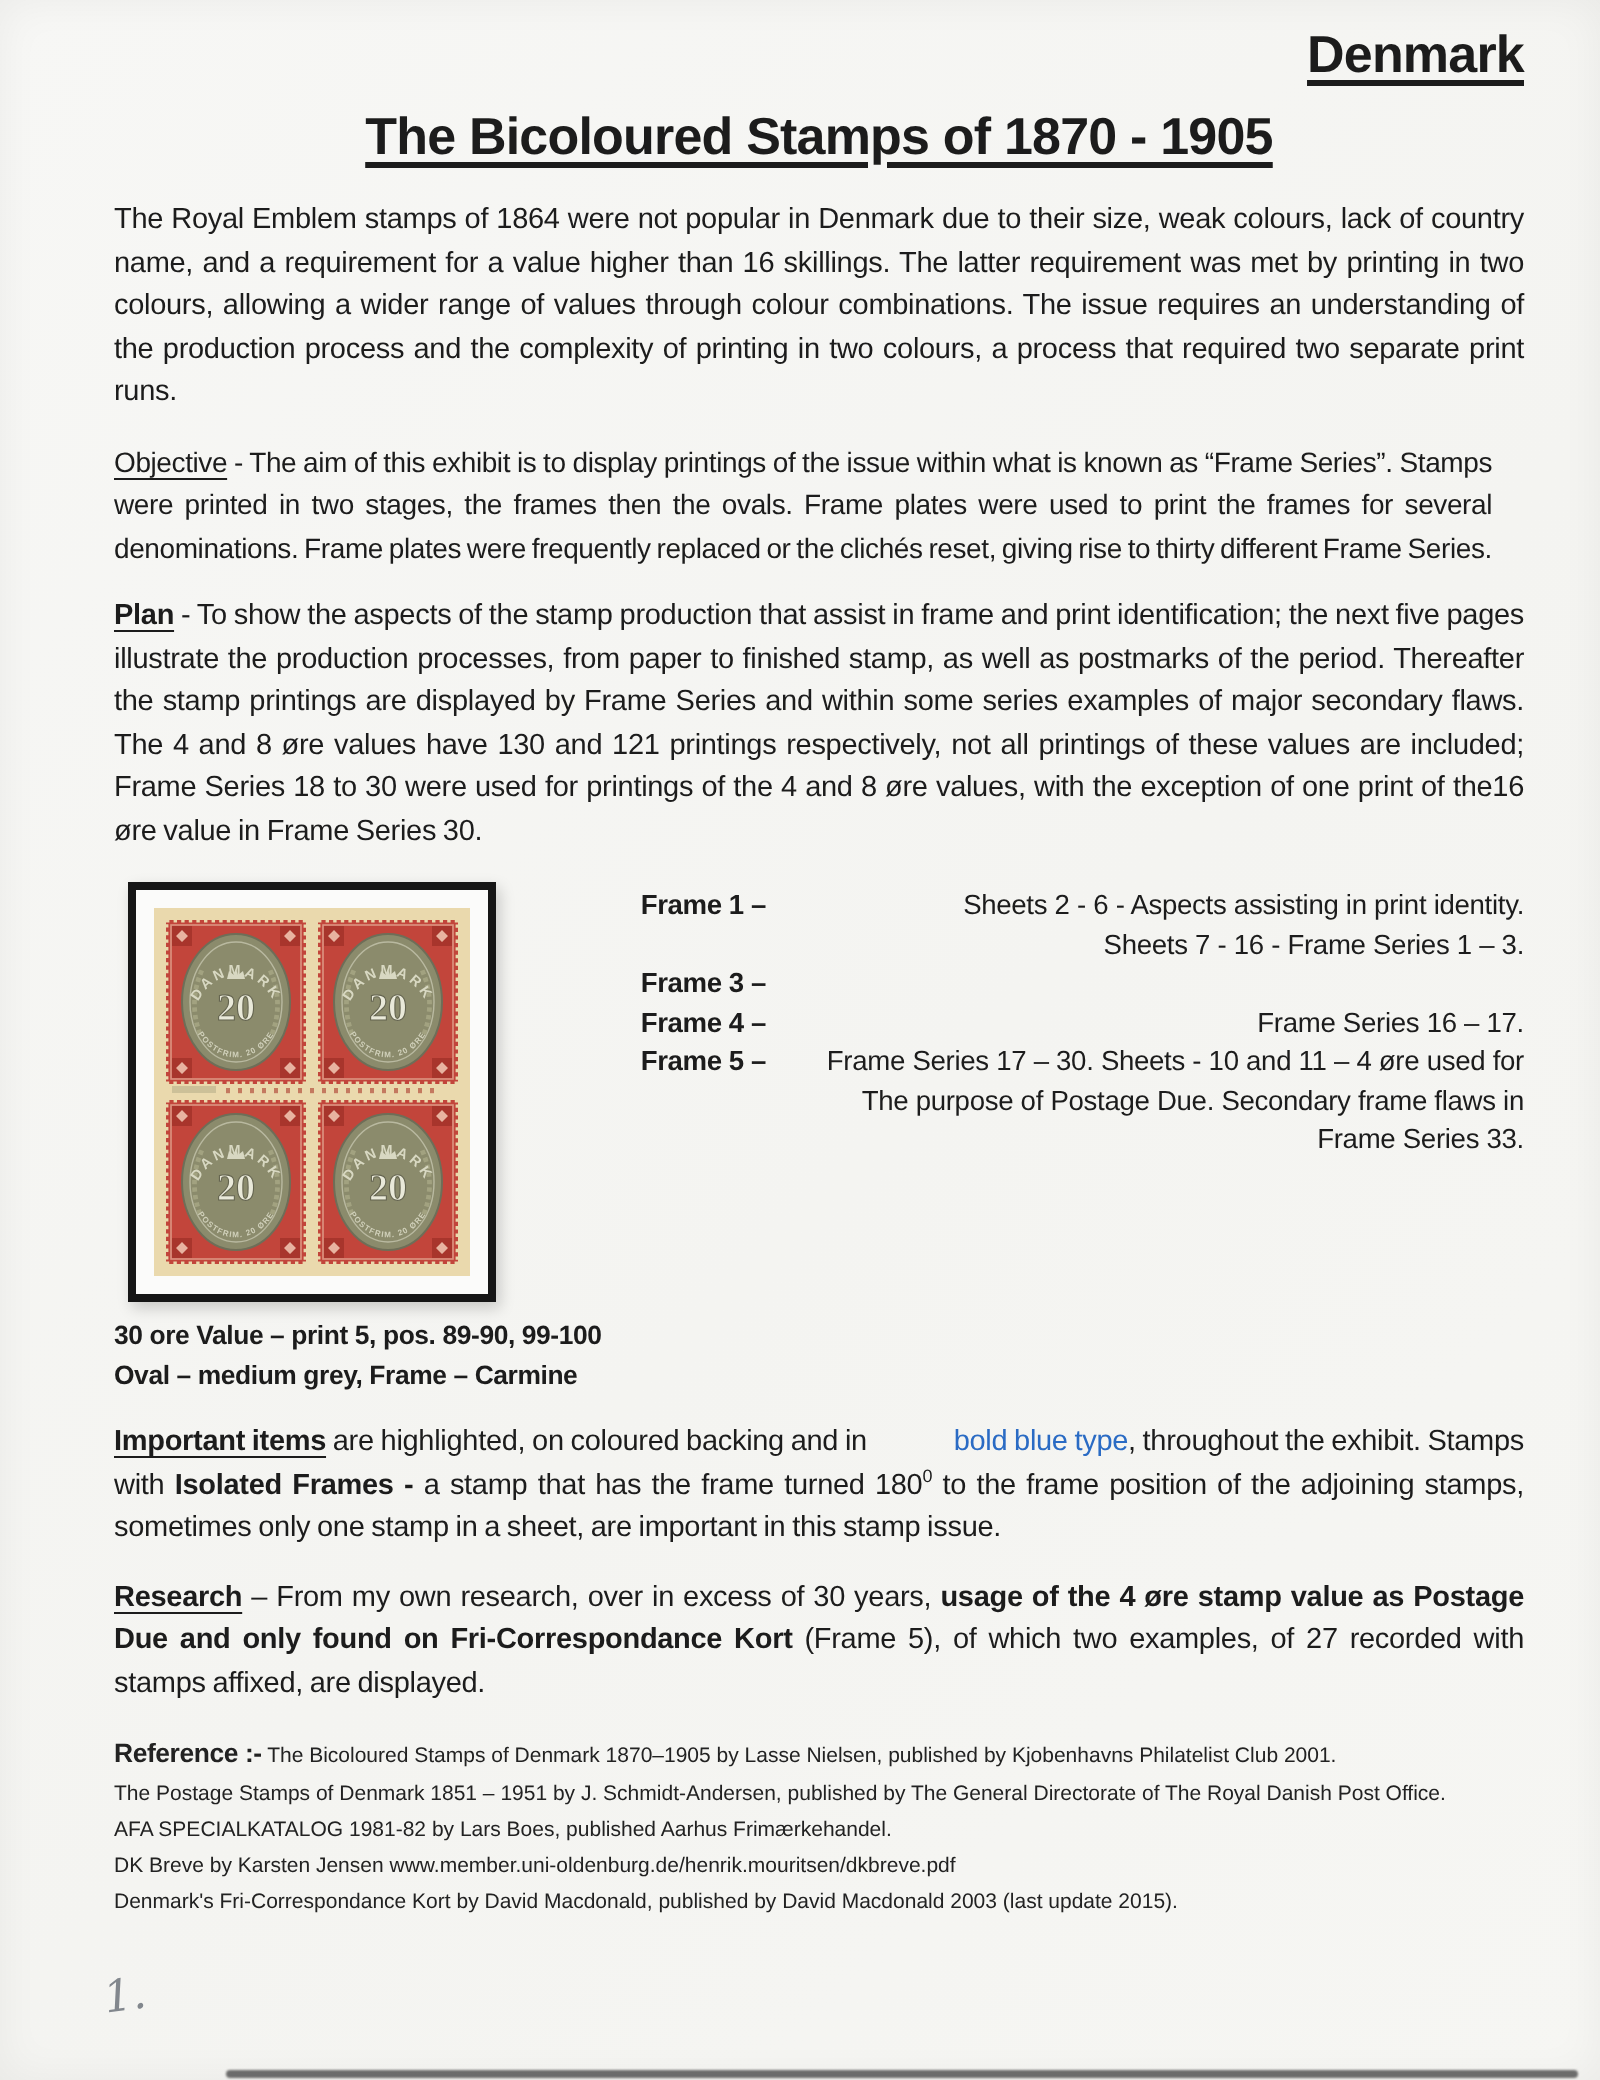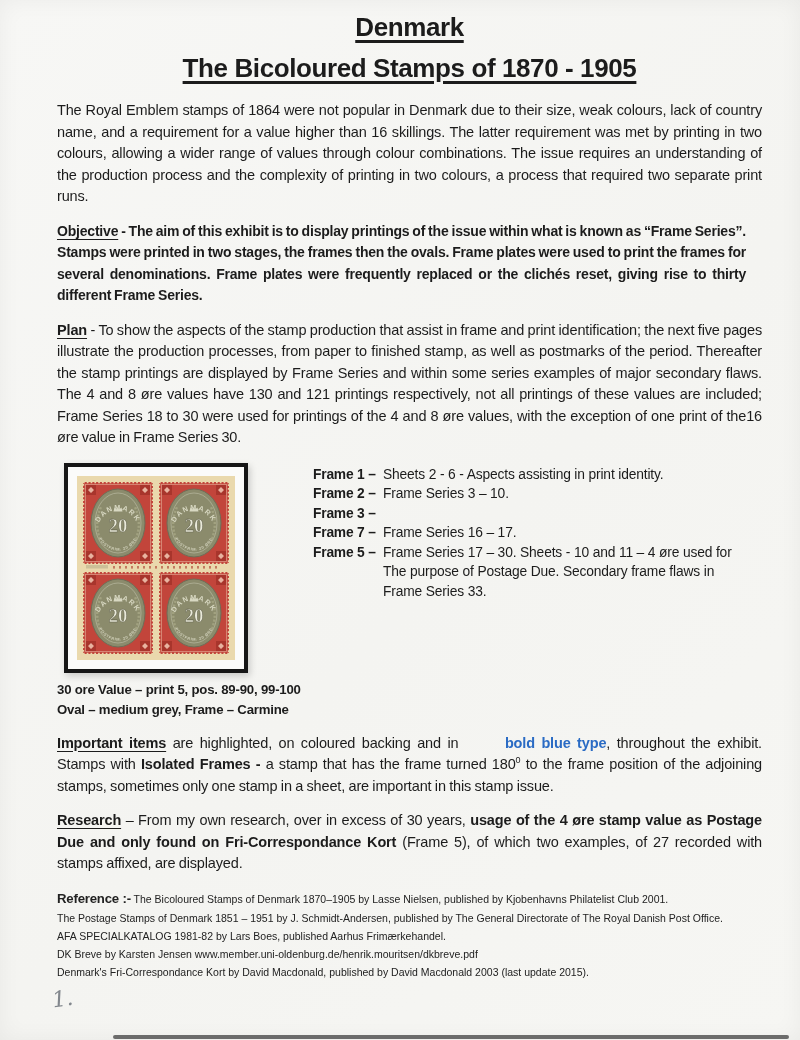--- a/index.html
+++ b/index.html
@@ -11,50 +11,50 @@
     box-shadow:inset 0 0 22px rgba(0,0,0,0.05);
     font-family:"Liberation Sans",sans-serif;
     color:#1c1c1c;
     overflow:hidden;
   }
   .content{padding:8px 38px 0 57px;}
   .title,.subtitle{
     text-align:center;font-weight:bold;font-size:26px;letter-spacing:-0.4px;
     margin:0;text-decoration:underline;text-decoration-thickness:2.5px;text-underline-offset:4px;
   }
-  .title{margin-top:4px;}
+  .title{margin-top:4px;text-align:right;}
   .subtitle{margin-top:10px;}
   p.para{
     font-size:14.5px;line-height:21.5px;text-align:justify;
     letter-spacing:-0.15px;word-spacing:-0.5px;
     margin:13px 0 0 0;
   }
   p.para.first{margin-top:16px;}
   p.para-bold{
-    font-size:14px;line-height:21.5px;text-align:justify;font-weight:bold;
+    font-size:14px;line-height:21.5px;text-align:justify;font-weight:normal;
     letter-spacing:-0.2px;word-spacing:-0.8px;margin:13px 16px 0 0;
   }
   .ul{text-decoration:underline;text-underline-offset:3px;}
   .b{font-weight:bold;}
-  .blue{font-weight:bold;margin-left:40px;}
+  .blue{font-weight:normal;margin-left:40px;}
   
   .mid{display:flex;margin-top:14px;align-items:flex-start;}
   .figure-col{width:254px;flex:0 0 254px;}
   .stamp-frame{
     width:158px;margin-left:7px;
     border:4px solid #161616;background:#fbfbfa;padding:9px 9px;
     box-shadow:2px 3px 7px rgba(0,0,0,0.18);
   }
   .block-svg{display:block;}
   .caption{
     font-weight:bold;font-size:13.2px;line-height:20px;letter-spacing:-0.2px;
     white-space:nowrap;margin-left:0;
   }
   .caption.c1{margin-top:7px;}
-  .frames-col{flex:1;padding-left:2px;padding-top:2px;}
+  .frames-col{flex:1;padding-left:2px;padding-top:2px;text-align:right;}
   .frow{display:flex;}
   .flabel{
     flex:0 0 70px;font-weight:bold;font-size:13.8px;line-height:19.5px;
     letter-spacing:-0.2px;white-space:nowrap;
   }
   .flines{flex:1;}
   .flines div{
     font-size:13.8px;line-height:19.5px;letter-spacing:-0.15px;white-space:nowrap;
   }
   sup{font-size:9px;line-height:0;}
@@ -160,33 +160,28 @@
         </div>
         <div class="caption c1">30 ore Value – print 5, pos. 89-90, 99-100</div>
         <div class="caption">Oval – medium grey, Frame – Carmine</div>
       </div>
 
       <div class="frames-col">
         <div class="frow">
           <div class="flabel">Frame 1 –</div>
           <div class="flines">
             <div>Sheets 2 - 6  - Aspects assisting in print identity.</div>
+            <div>Sheets 7 - 16 - Frame Series 1 – 3.</div>
           </div>
         </div>
         <div class="frow">
-          <div class="flabel">Frame 2 –</div>
-          <div class="flines">
-            <div>Frame Series 3 – 10.</div>
-          </div>
-        </div>
-        <div class="frow">
           <div class="flabel">Frame 3 –</div>
         </div>
         <div class="frow">
-          <div class="flabel">Frame 7 –</div>
+          <div class="flabel">Frame 4 –</div>
           <div class="flines">
             <div>Frame Series 16 – 17.</div>
           </div>
         </div>
         <div class="frow">
           <div class="flabel">Frame 5 –</div>
           <div class="flines">
             <div>Frame Series 17 – 30. Sheets - 10 and 11 – 4 øre used for</div>
             <div>The purpose of Postage Due. Secondary frame flaws in</div>
             <div>Frame Series 33.</div>

